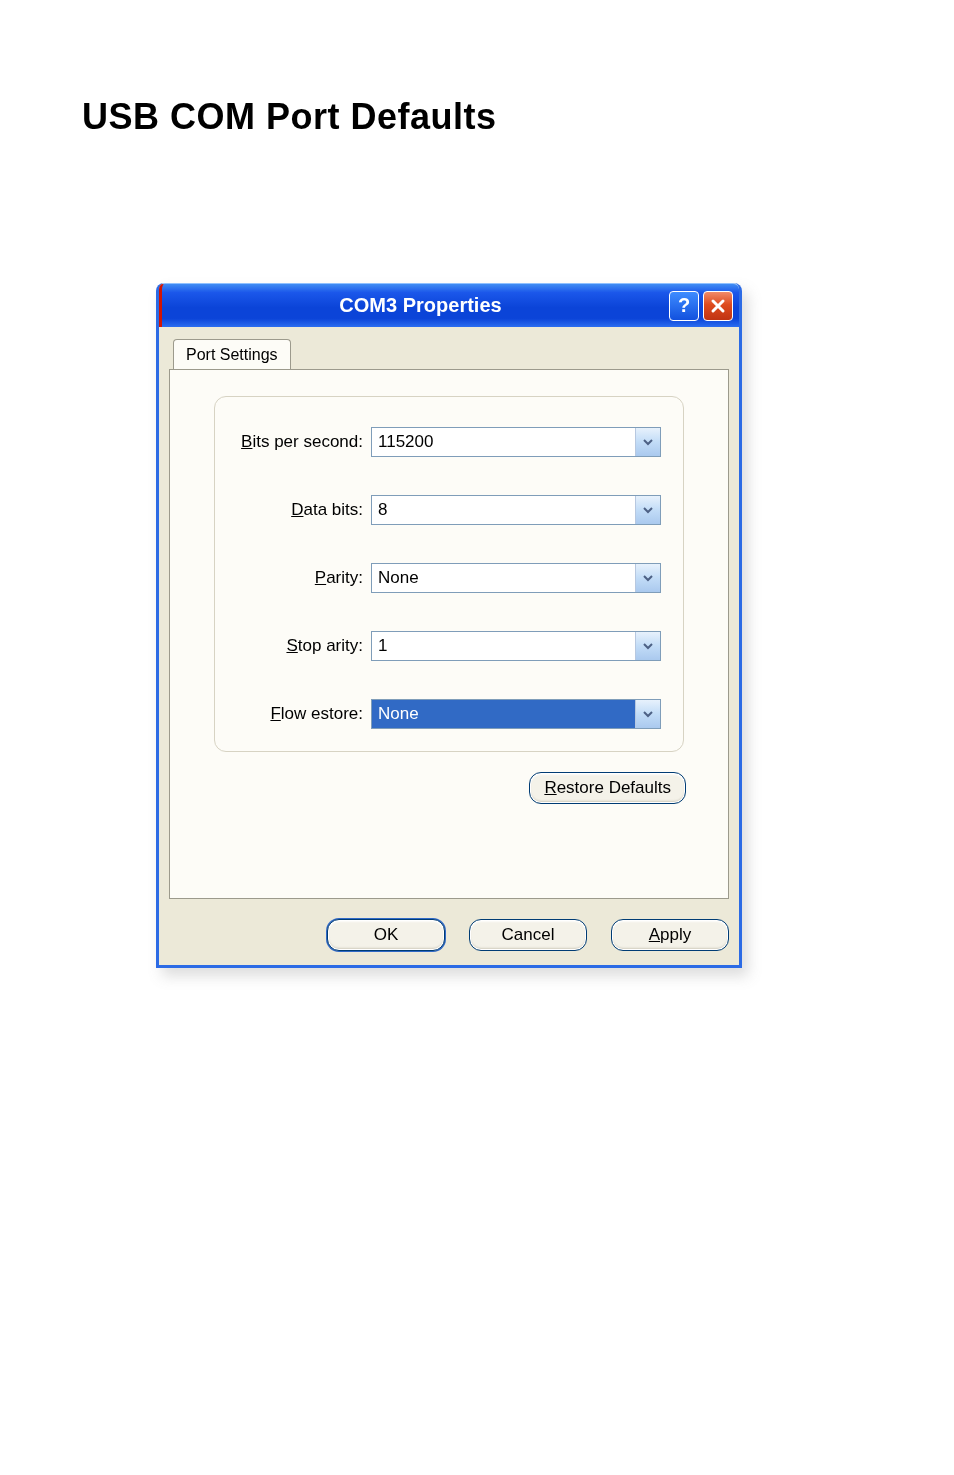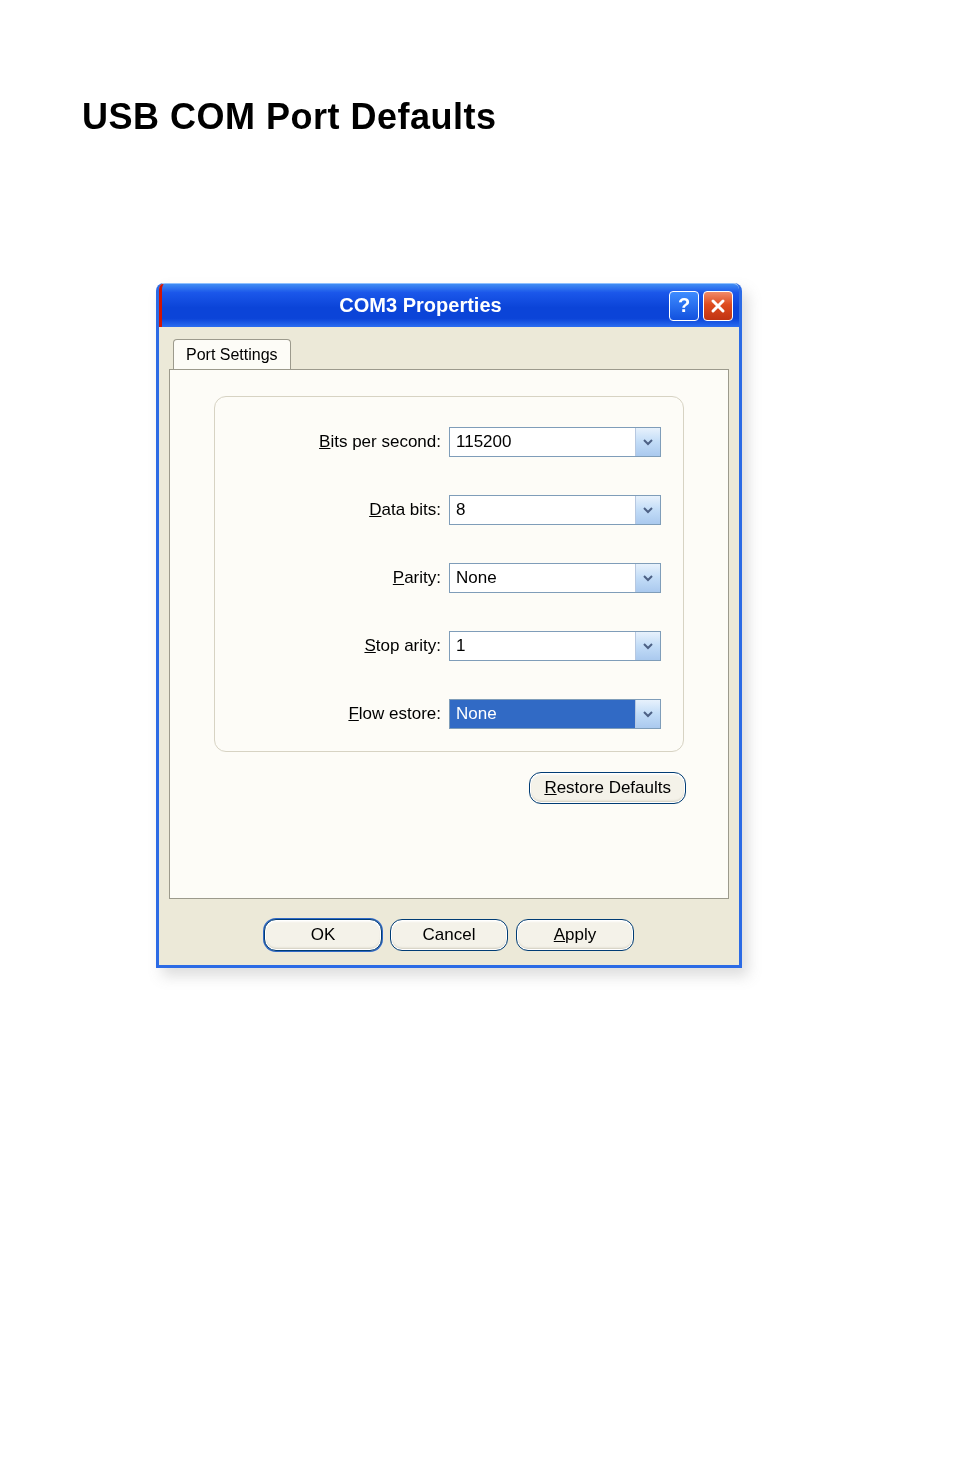--- a/index.html
+++ b/index.html
@@ -139,21 +139,21 @@
 
   .field-label {
     text-align: right;
     margin-right: 8px;
     font-size: 17px;
     white-space: nowrap;
   }
 
   .combo {
     display: flex;
-    width: 212px;
+    width: 290px;
     height: 30px;
     background: #ffffff;
     border: 1px solid #7f9db9;
     box-sizing: border-box;
   }
   .combo-text {
     flex: 1;
     padding: 3px 6px;
     font-size: 17px;
     line-height: 22px;
@@ -201,22 +201,22 @@
   }
   .xp-button.default {
     box-shadow: 0 0 0 1px #3169c6,
                 inset 0 0 0 1px #ffffff,
                 inset 0 -2px 2px rgba(184,178,160,.6),
                 inset 0 2px 2px rgba(255,255,255,.8);
   }
 
   .dialog-buttons {
     display: flex;
-    justify-content: center;
-    gap: 8px;
+    justify-content: flex-end;
+    gap: 24px;
     padding: 12px 10px 14px 10px;
     background: #ece9d8;
   }
   .dialog-buttons .xp-button {
     min-width: 118px;
   }
 
   .uline {
     text-decoration: underline;
     text-decoration-thickness: 1px;

